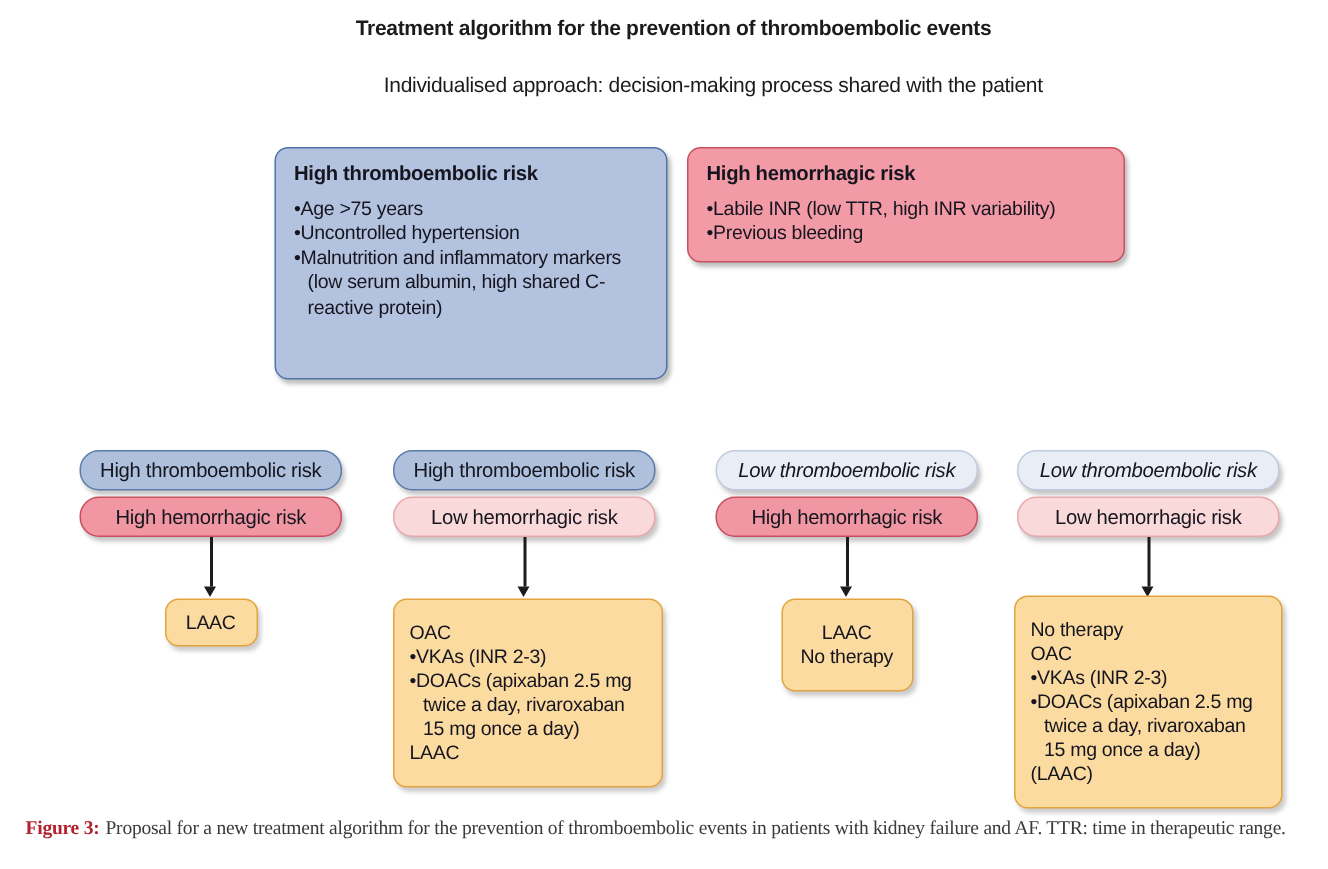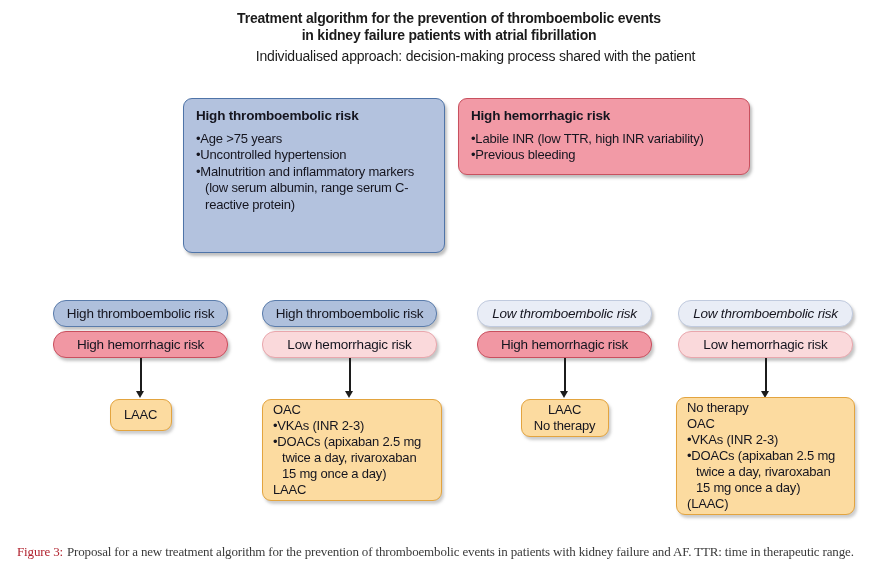--- a/index.html
+++ b/index.html
@@ -55,53 +55,52 @@
     background:#1c1c1c;
   }
   .arrow::after {
     content:""; position:absolute; left:-3.5px; bottom:-7px; width:0; height:0;
     border-left:4.5px solid transparent; border-right:4.5px solid transparent;
     border-top:7.5px solid #1c1c1c;
   }
 
   .outcome {
     position:absolute; top:99px; background:#fcdba0; border:1.4px solid #e3a43f;
-    border-radius:9px; padding:2px 10px; font-size:13px; line-height:16px;
+    border-radius:9px; padding:14px 10px; font-size:13px; line-height:16px;
     box-shadow:2px 3px 3px rgba(110,110,110,0.35);
   }
   .outcome.center { text-align:center; }
   .col1 .outcome { left:50%; transform:translateX(-50%); width:62px; padding:7px 4px; }
   .col2 .outcome { left:0; width:180px; }
   .col3 .outcome { left:50%; transform:translateX(-50%); width:88px; }
   .col4 .outcome { left:-2px; top:97px; width:179px; }
 
   
   .caption {
     position:absolute; left:17px; top:544px; width:858px;
     font-family:"Liberation Serif", serif; font-size:13px; line-height:16px;
     color:#3a3a3a; letter-spacing:-0.15px;
   }
-  .figlabel { color:#b1222e; font-weight:normal; margin-right:4px; }
+  .figlabel { color:#b1222e; font-weight:bold; margin-right:4px; }
 </style>
 </head>
 <body>
 
 <div class="canvas">
 
   <div class="title">
     <div>Treatment algorithm for the prevention of thromboembolic events</div>
-    <div>in kidney failure patients with atrial fibrillation</div>
   </div>
   <div class="subtitle">Individualised approach: decision-making process shared with the patient</div>
 
   <div class="panel blue">
     <div class="panel-title">High thromboembolic risk</div>
     <div class="line bullet">Age &gt;75 years</div>
     <div class="line bullet">Uncontrolled hypertension</div>
-    <div class="line bullet">Malnutrition and inflammatory markers (low serum albumin, range serum C-reactive protein)</div>
+    <div class="line bullet">Malnutrition and inflammatory markers (low serum albumin, high shared C-reactive protein)</div>
   </div>
 
   <div class="panel pink">
     <div class="panel-title">High hemorrhagic risk</div>
     <div class="line bullet">Labile INR (low TTR, high INR variability)</div>
     <div class="line bullet">Previous bleeding</div>
   </div>
 
   <div class="col col1">
     <div class="pill blue-strong">High thromboembolic risk</div>

